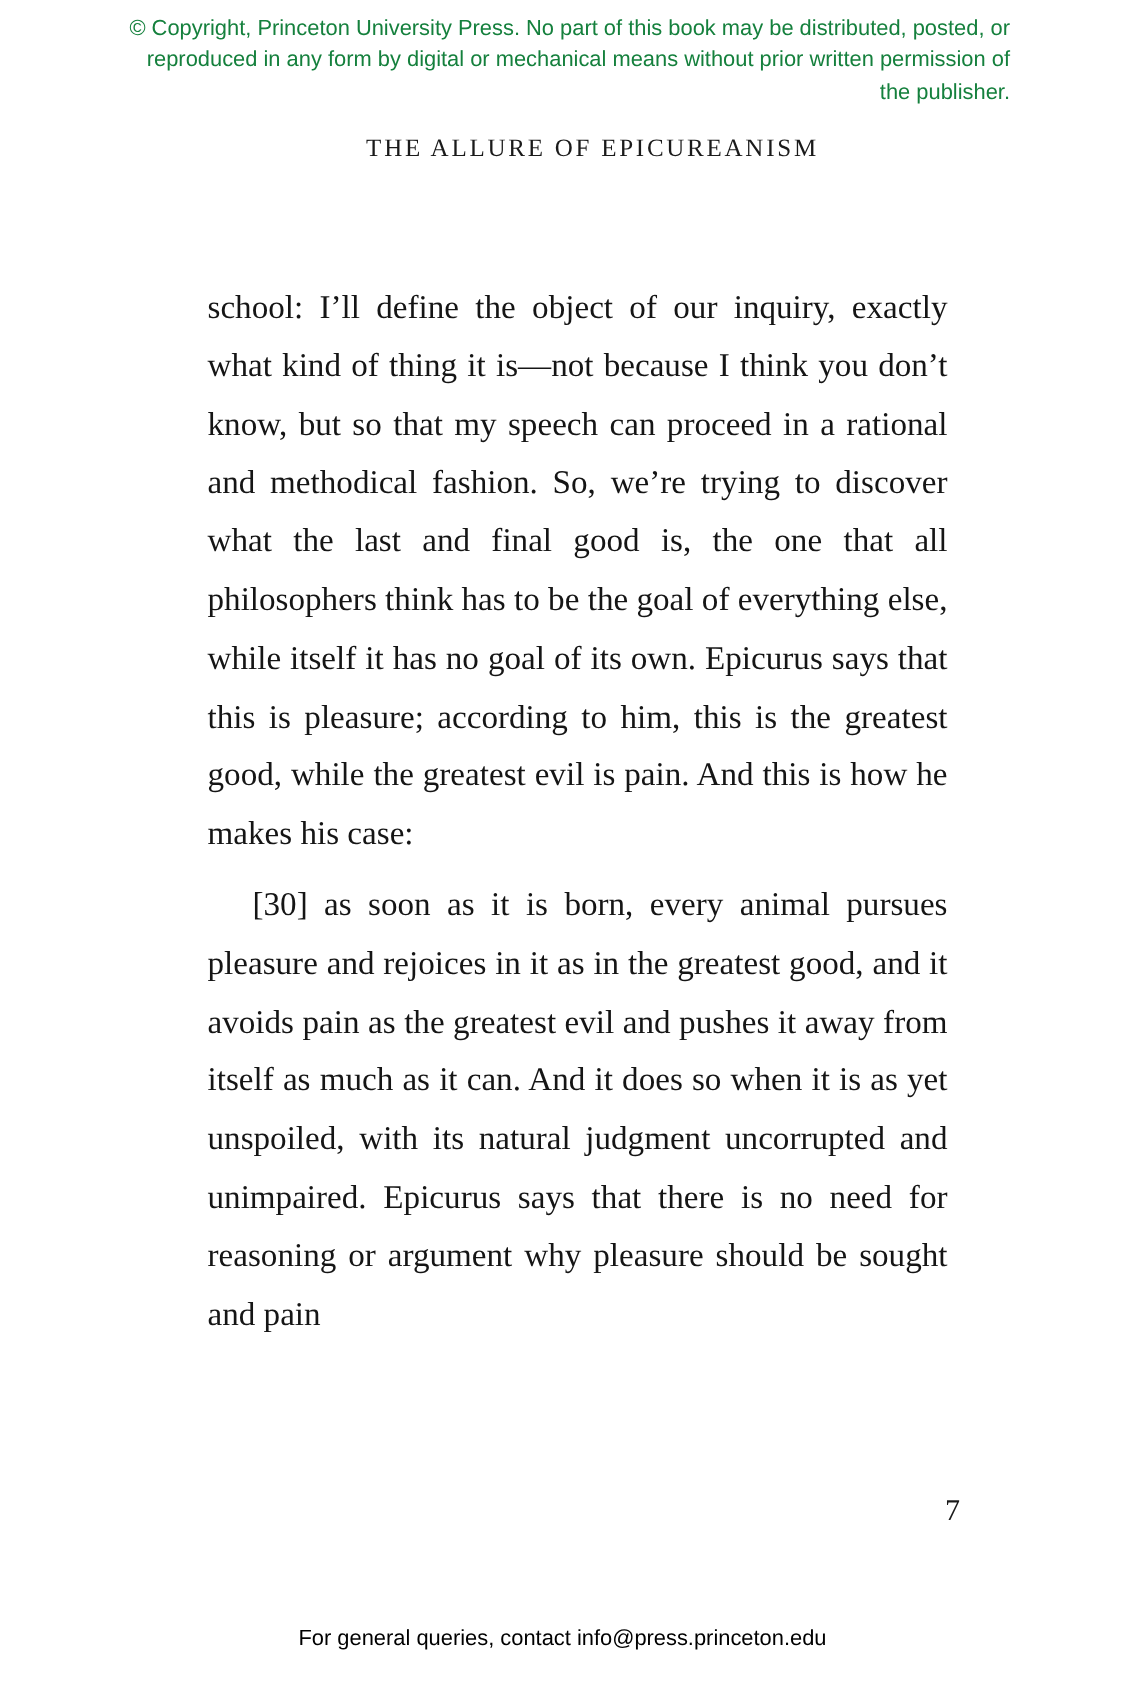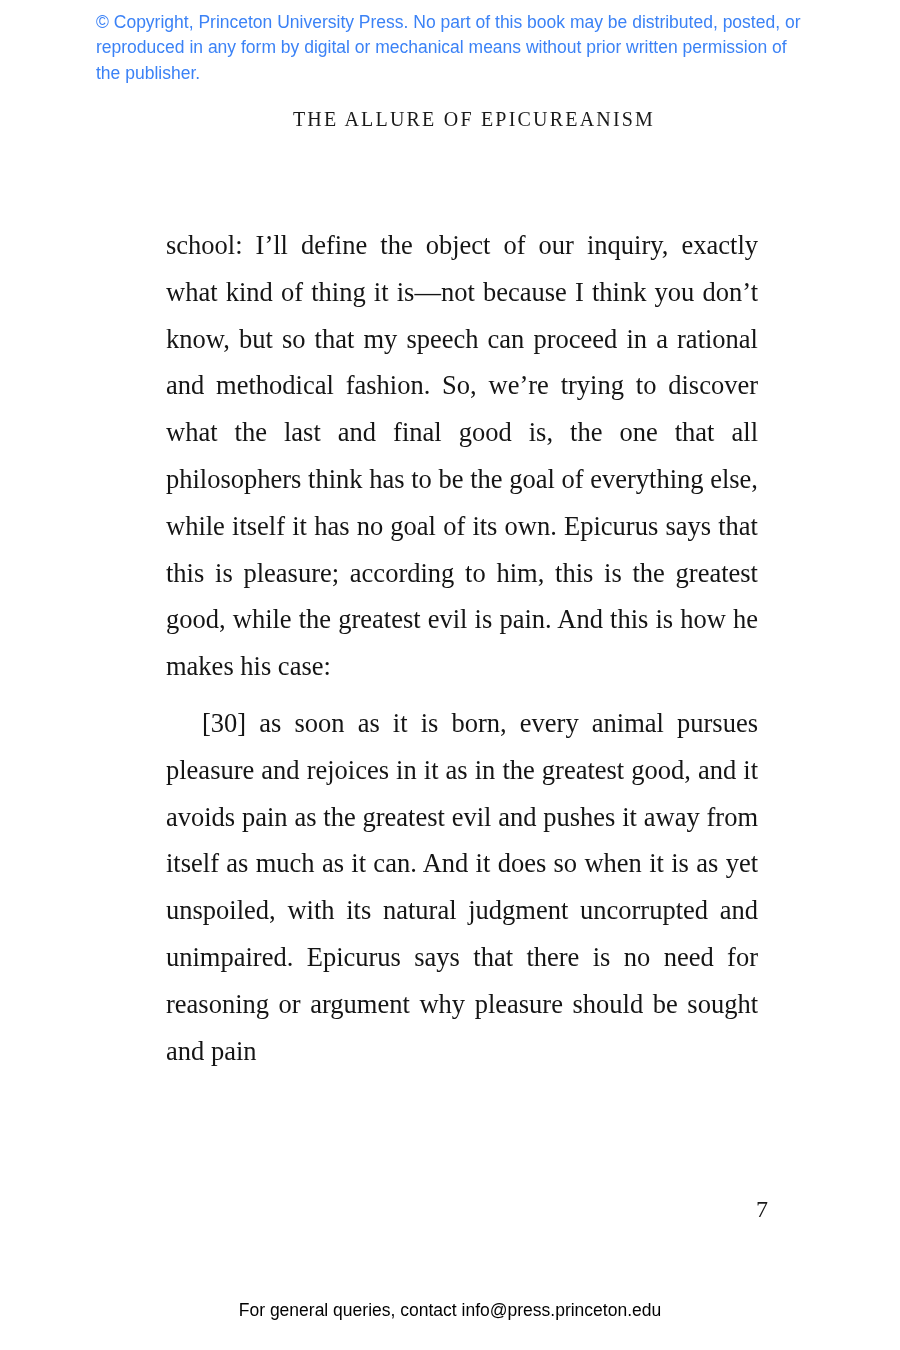--- a/index.html
+++ b/index.html
@@ -17,22 +17,22 @@
     color: #1a1a1a;
   }
   .copyright-notice {
     position: absolute;
     top: 10px;
     left: 96px;
     width: 712px;
     font-family: "Liberation Sans", sans-serif;
     font-size: 17.5px;
     line-height: 1.45;
-    color: #3b82f6;
-    text-align: left;
+    color: #15803d;
+    text-align: right;
   }
   .running-head {
     position: absolute;
     top: 108px;
     left: 0;
     width: 900px;
     text-align: center;
     font-family: "Liberation Serif", serif;
     font-size: 20px;
     letter-spacing: 2.2px;

